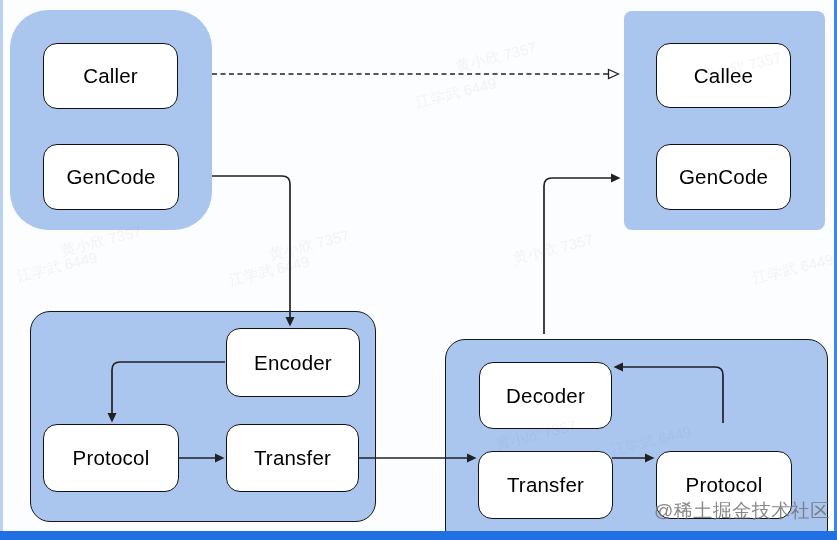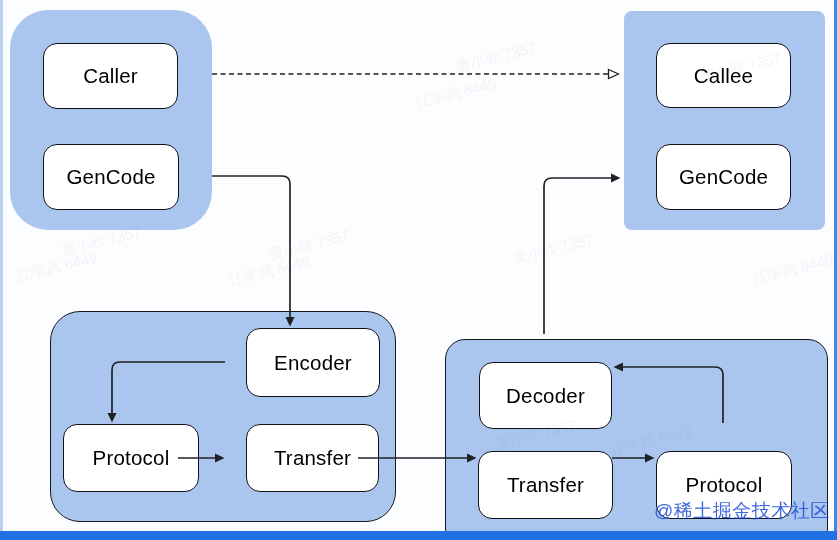--- a/index.html
+++ b/index.html
@@ -26,40 +26,40 @@
   .group.bordered{border:1.6px solid #15181c;box-sizing:border-box;}
   
   .box{
     position:absolute;background:var(--box_fill);
     border:1.8px solid #101216;border-radius:14px;box-sizing:border-box;
     display:flex;align-items:center;justify-content:center;
     font-size:20.5px;color:#000;letter-spacing:.2px;z-index:2;
   }
   .g-client{left:10px;top:10px;width:202px;height:220px;}
   .g-server{left:624px;top:11px;width:201px;height:219px;border-radius:8px;}
-  .g-encode{left:30px;top:311px;width:346px;height:211px;border-radius:30px;margin-left:20px;}
+  .g-encode{left:30px;top:311px;width:346px;height:211px;border-radius:20px;}
   .g-decode{left:445px;top:312px;width:383px;height:210px;border-radius:20px;margin-top:27px;}
 
   .b-caller  {left:33px;top:33px; width:135px;height:66px;}
   .b-gencodeL{left:33px;top:134px;width:136px;height:66px;}
   .b-callee  {left:32px;top:32px; width:135px;height:65px;}
   .b-gencodeR{left:32px;top:133px;width:135px;height:66px;}
   .b-encoder  {left:195px;top:16px; width:134px;height:69px;}
   .b-protocolL{left:12px; top:112px;width:136px;height:68px;}
   .b-transferL{left:195px;top:112px;width:133px;height:68px;}
   .b-decoder  {left:33px; top:22px; width:133px;height:67px;}
   .b-transferR{left:32px; top:111px;width:135px;height:68px;}
   .b-protocolR{left:210px;top:111px;width:136px;height:68px;}
 
   
   .wm{position:absolute;z-index:4;font-size:15px;color:#5f7190;opacity:.07;
       transform:rotate(-14deg);white-space:nowrap;pointer-events:none;}
   
   .wm-credit{position:absolute;left:654px;top:498px;z-index:5;
-      font-size:19px;color:#1d4ed8;opacity:.85;letter-spacing:.5px;white-space:nowrap;}
+      font-size:19px;color:#737373;opacity:.85;letter-spacing:.5px;white-space:nowrap;}
   
   .stripe-left {position:absolute;left:0;top:0;bottom:9px;width:3px;background:var(--left_stripe);z-index:6;}
   .stripe-right{position:absolute;right:0;top:0;bottom:9px;width:3px;background:var(--accent_bar);opacity:.85;z-index:6;}
   .bottom-bar  {position:absolute;left:0;right:0;bottom:0;height:9px;background:var(--accent_bar);z-index:6;}
 </style>
 </head>
 <body>
 
 <div class="stage">
 

